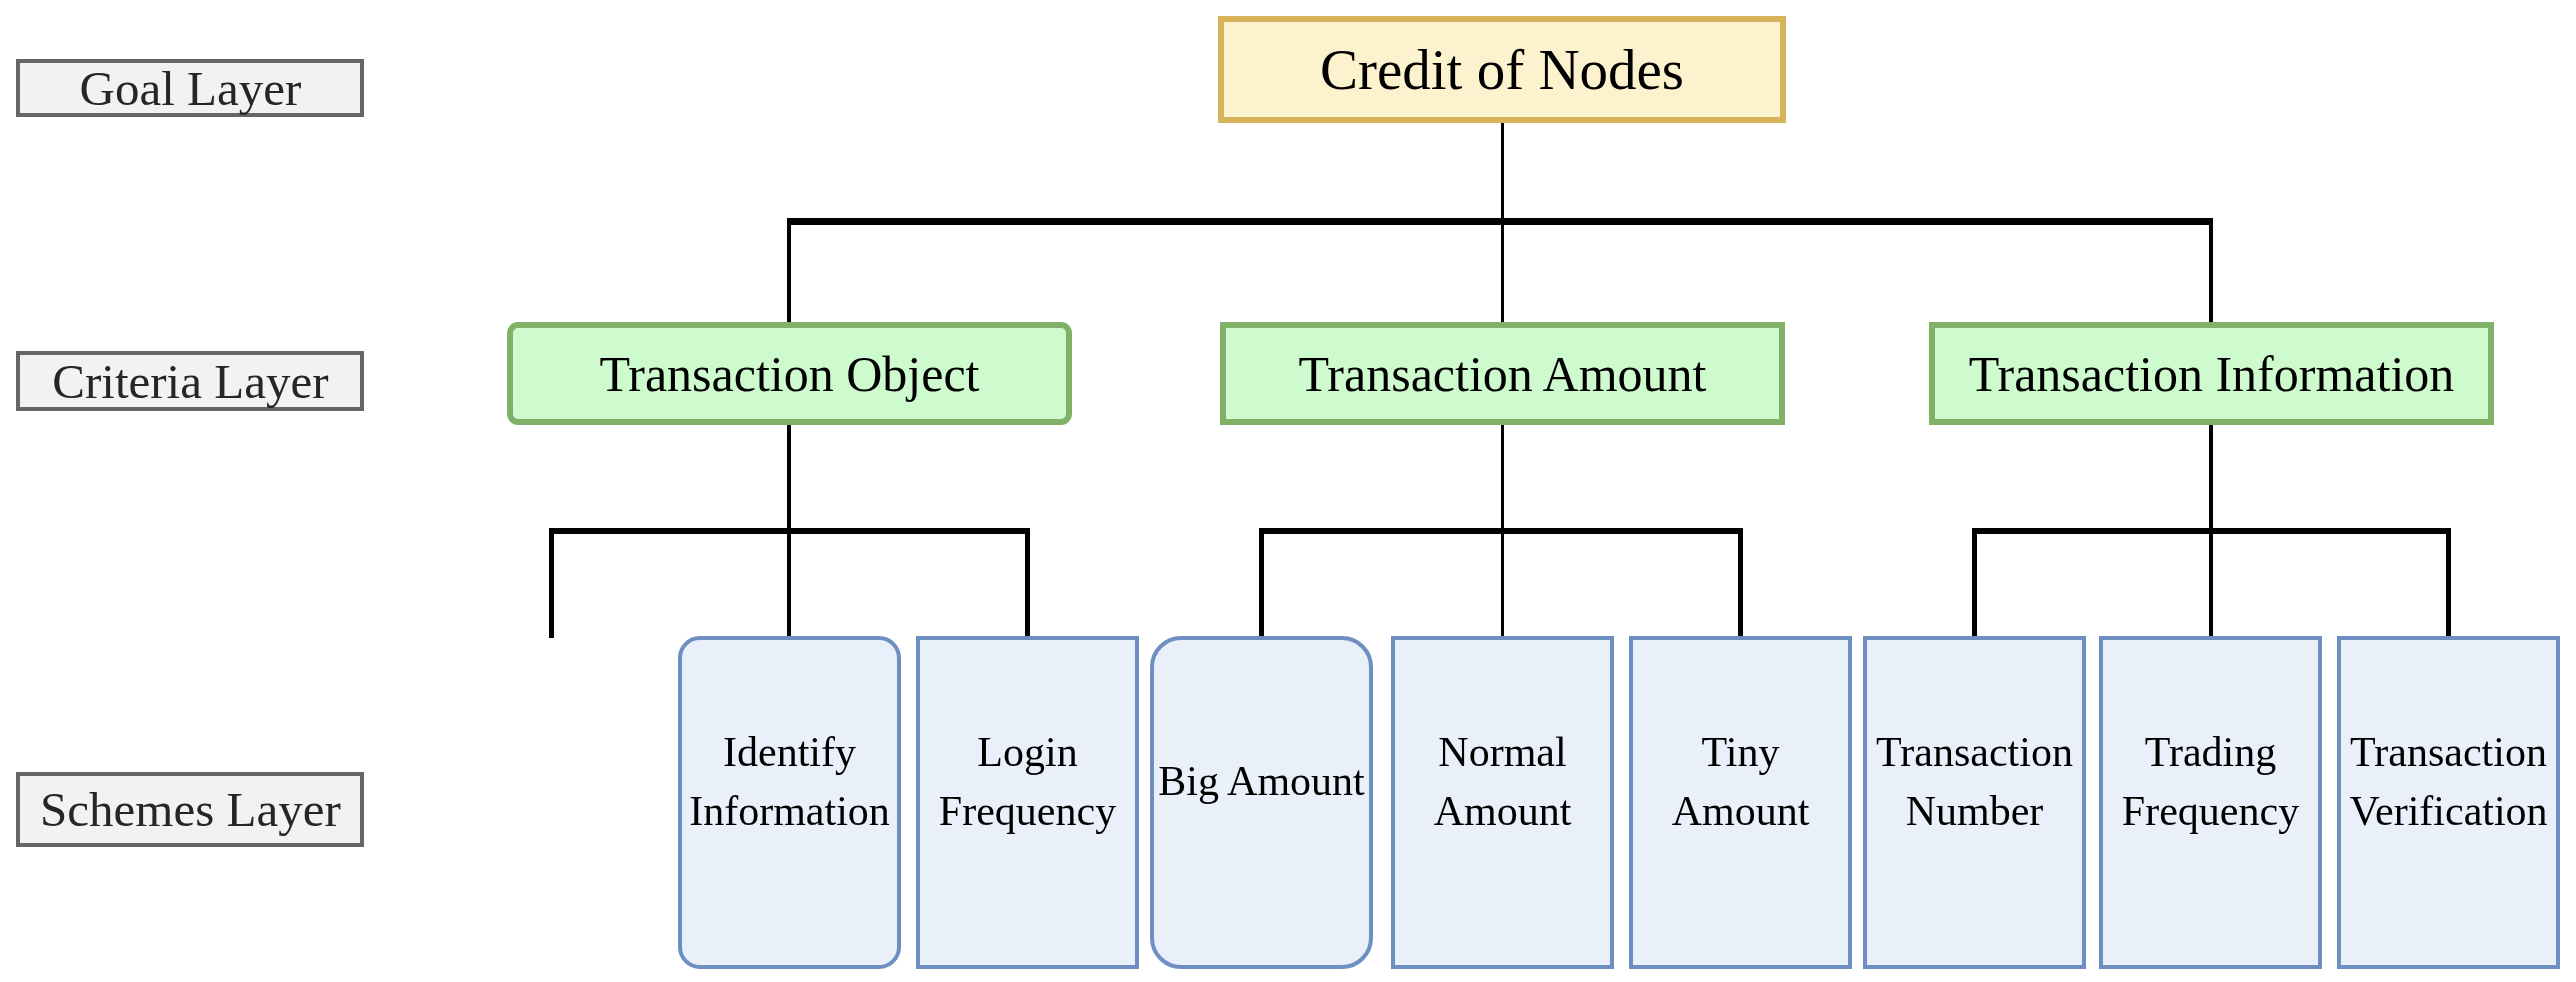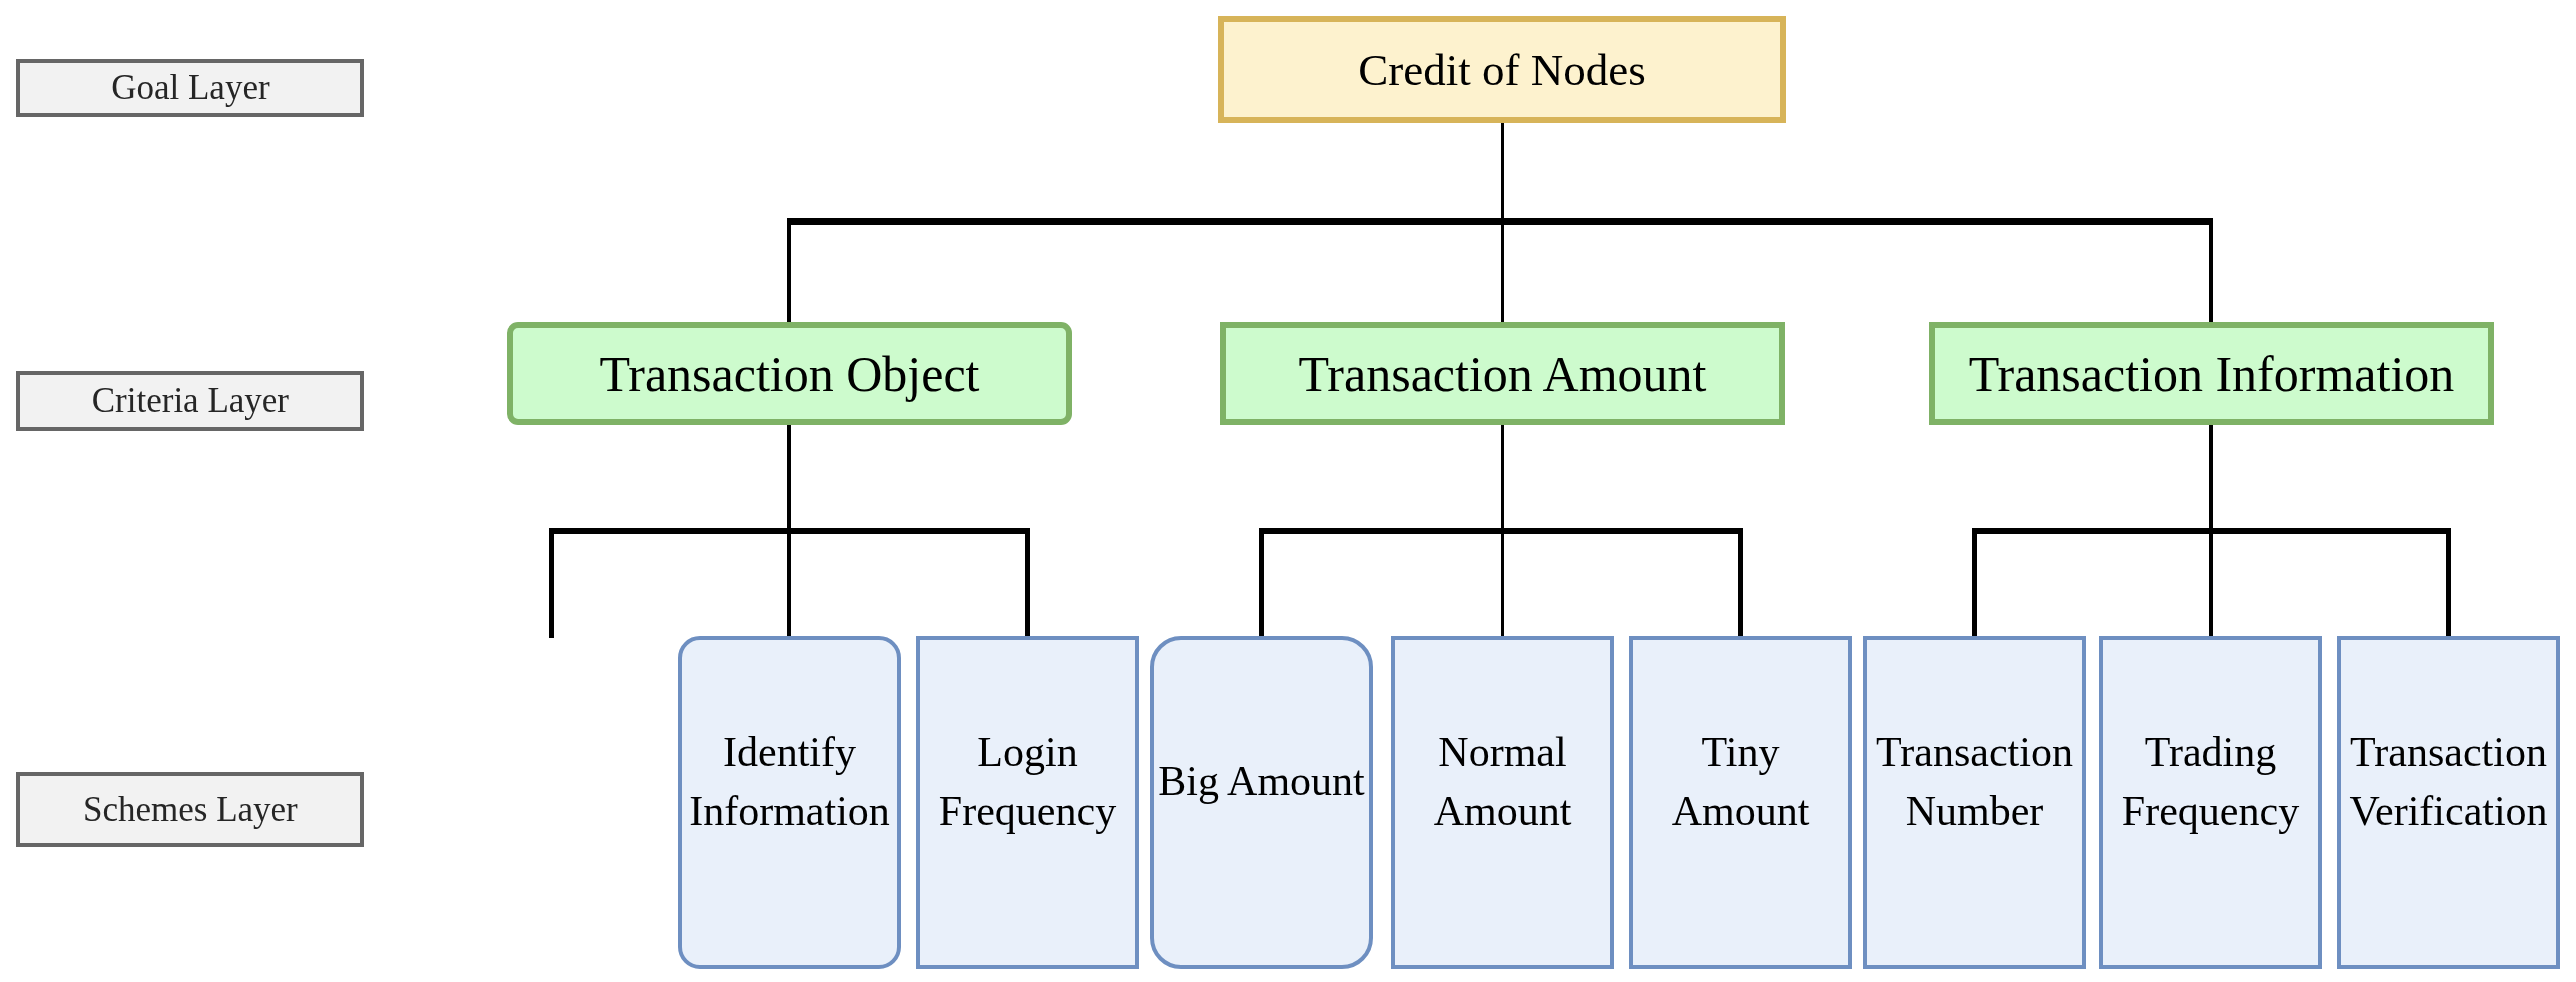--- a/index.html
+++ b/index.html
@@ -14,21 +14,21 @@
   }
   #connectors{position:absolute;left:0;top:0;width:2576px;height:983px;}
   .node{
     position:absolute;
     display:flex;align-items:center;justify-content:center;
     text-align:center;box-sizing:border-box;
   }
   .goal-node{
     left:1218px;top:16.4px;width:568px;height:107px;
     background:var(--goal-fill);border:6px solid var(--goal-border);
-    font-size:45px;
+    font-size:57px;
   }
   .criteria-node{
     top:322px;height:103px;width:565px;
     background:var(--criteria-fill);border:6px solid var(--criteria-border);
     font-size:50px;
   }
   #crit-0{left:507px;border-radius:11px;}
   #crit-1{left:1220px;}
   #crit-2{left:1929px;}
   .scheme-node{
@@ -36,24 +36,24 @@
     background:var(--scheme-fill);border:4.9px solid var(--scheme-border);
     font-size:42px;line-height:59px;
     padding:0 1.2px 42px 1.2px;
   }
   #sch-0{left:440px;}  #sch-1{left:678px;border-radius:22px;} #sch-2{left:916px;}
   #sch-3{left:1150px;border-radius:31px;} #sch-4{left:1391px;} #sch-5{left:1629px;}
   #sch-6{left:1863px;} #sch-7{left:2099px;} #sch-8{left:2337px;}
   .layer-label{
     left:16.4px;width:348px;
     background:var(--label-fill);border:4.2px solid var(--label-border);
-    font-size:35px;color:#262626;
+    font-size:49px;color:#262626;
   }
   #lbl-0{top:59px;height:58px;}
-  #lbl-1{top:351px;height:60px;margin-top:20px;}
+  #lbl-1{top:351px;height:60px;}
   #lbl-2{top:772px;height:75px;}
 </style>
 </head>
 <body style="width: 2576px; height: 983px;">
 
 <div id="stage" style="transform: scale(1);">
 
   <svg id="connectors" viewBox="0 0 4243 1619" shape-rendering="crispEdges">
 
     <line x1="2475" y1="203" x2="2475" y2="370" stroke="#000" stroke-width="6"></line>

